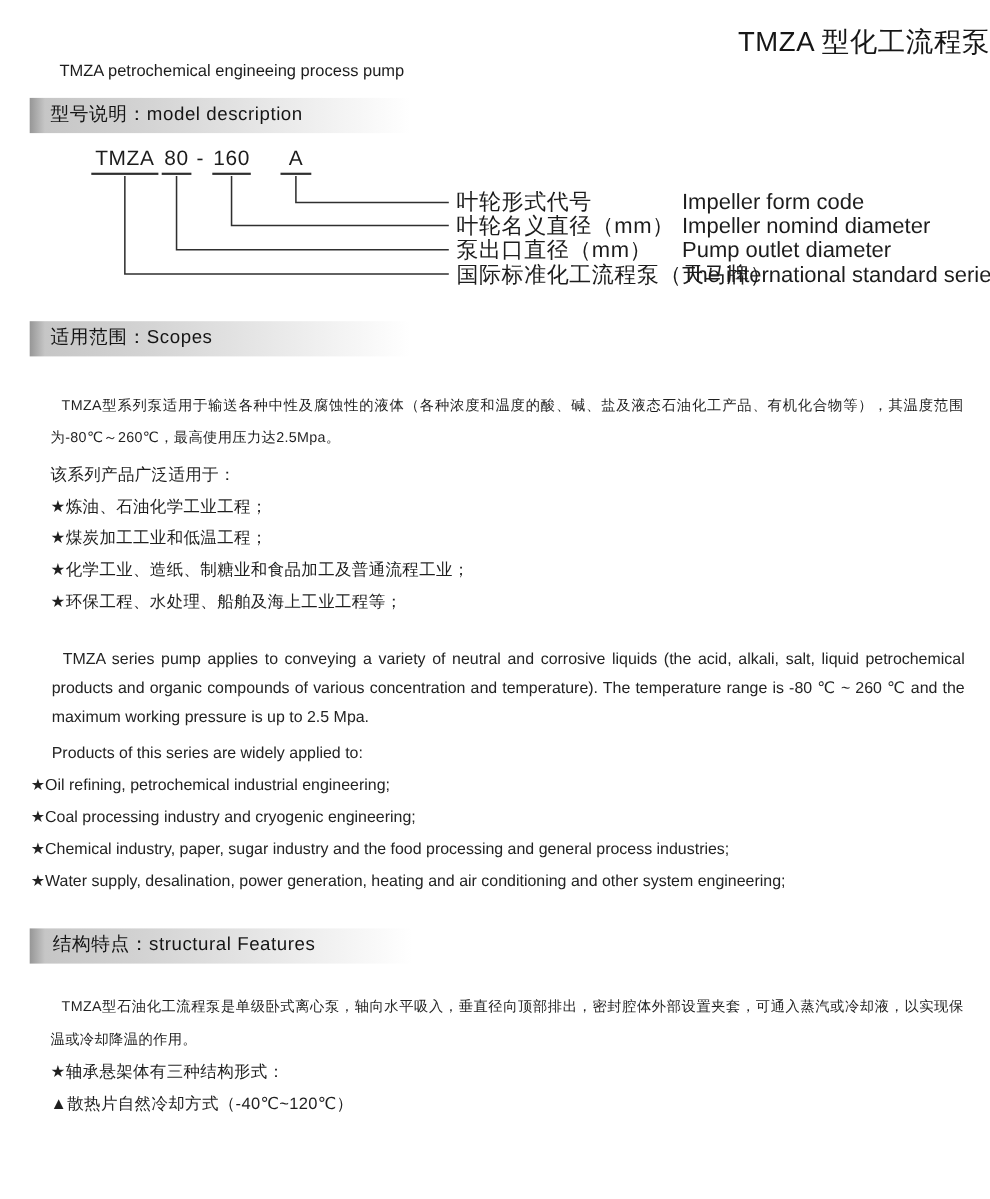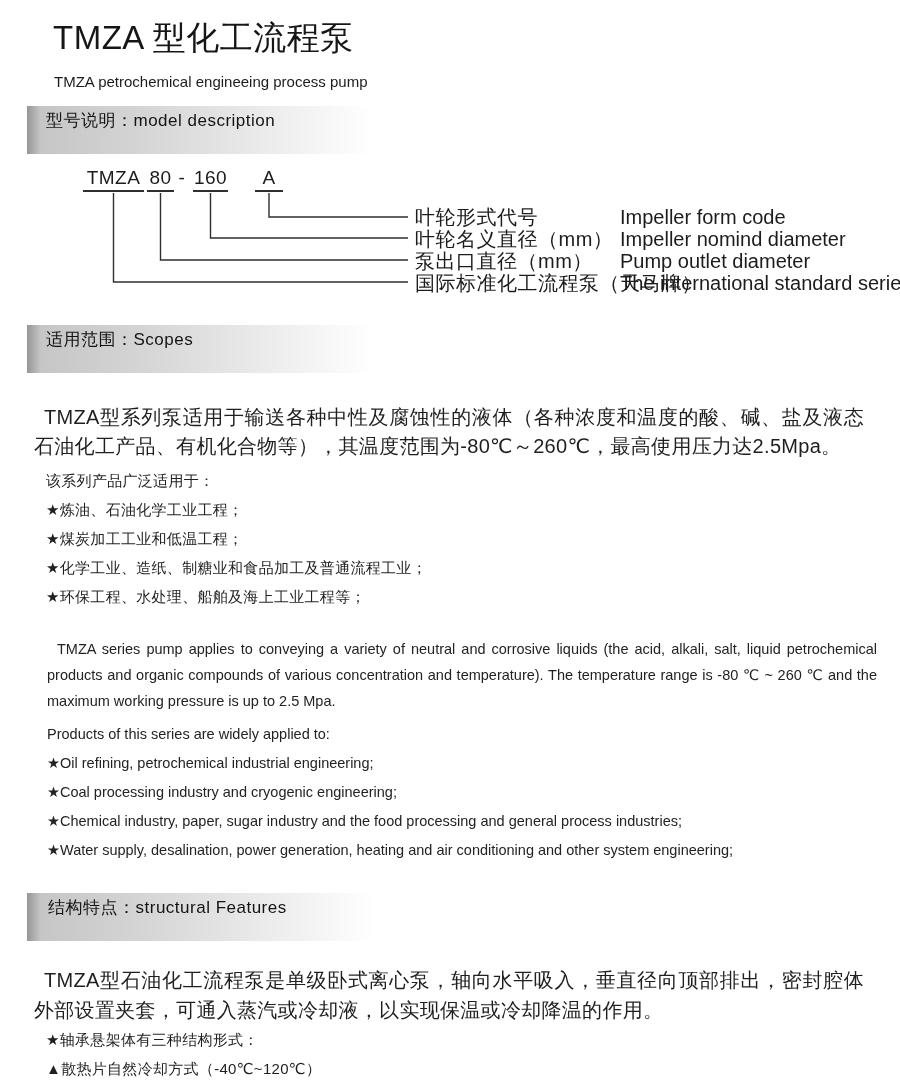--- a/index.html
+++ b/index.html
@@ -7,31 +7,32 @@
     width:900px; height:1090px; position:relative; overflow:hidden;
     font-family:"Liberation Sans","DejaVu Sans",sans-serif;
     color:#1f1f1f;
     -webkit-font-smoothing:antialiased;
   }
   .page { position:relative; width:900px; height:1090px; }
 
   
   .title-zh {
     margin:22px 0 0 53px;
-    font-size:33px; font-weight:500; line-height:32px; letter-spacing:0.5px;
+    font-size:25px; font-weight:500; line-height:32px; letter-spacing:0.5px;
     color:#161616;
+    text-align:right;
   }
   .title-en {
-    margin:18px 0 0 54px;
+    margin:1px 0 0 54px;
     font-size:15px; line-height:19px; color:#1c1c1c;
   }
 
   
   .section-bar {
-    width:327px; height:48px; line-height:30px;
+    width:327px; height:32px; line-height:30px;
     margin-left:27px; padding-left:19px;
     font-size:17px; color:#141414; letter-spacing:0.5px;
     background:linear-gradient(to right,#969696 0,#c6c6c6 4%,#d3d3d3 30%,#e7e7e7 62%,#ffffff 100%);
   }
   .bar-model    { margin-top:15px; }
   .bar-scopes   { margin-top:25px; }
   .bar-features { margin-top:28px;padding-left:21px; }
 
   
   .diagram { position:relative; height:135px; margin-top:11px; }
@@ -50,35 +51,35 @@
   .legend-zh, .legend-en {
     position:absolute; font-size:20px; line-height:16px;
     white-space:nowrap; color:#1c1c1c;
   }
   .legend-zh { left:415px; letter-spacing:0.5px; }
   .legend-en { left:620px; }
   .ly-0 { top:44px; } .ly-1 { top:66px; } .ly-2 { top:88px; } .ly-3 { top:110px; }
 
   
   .para-zh {
-    margin:0 0 0 34px; width:830px;
-    font-size:20px; line-height:29px; letter-spacing:0.3px;
+    margin:0 0 0 46px; width:830px;
+    font-size:13px; line-height:29px; letter-spacing:0.3px;
     text-indent:10px; text-align:justify;
   }
   .scopes-para-zh { margin-top:30px; }
   .intro-zh { margin:5px 0 0 46px; font-size:15px; line-height:29px; letter-spacing:0.3px; }
   ul.plain { list-style:none; margin:0 0 0 46px; padding:0; }
   ul.list-zh { font-size:15px; line-height:29px; letter-spacing:0.3px; }
   .para-en {
     margin:25px 0 0 47px; width:830px;
     font-size:14.5px; line-height:26px;
     text-indent:10px; text-align:justify; color:#232323;
   }
   .intro-en { margin:6px 0 0 47px; font-size:14.5px; line-height:29px; color:#232323; }
-  ul.list-en { margin-left:47px; font-size:14.5px; line-height:29px; color:#232323; }
+  ul.list-en { margin-left:28px; font-size:14.5px; line-height:29px; color:#232323; }
 
   .features-para-zh { margin-top:24px; line-height:30px; }
   .feature-line { margin:0 0 0 46px; font-size:15px; line-height:29px; letter-spacing:0.3px; }
 </style>
 </head>
 <body>
 
 <div class="page">
 
   <h1 class="title-zh">TMZA 型化工流程泵</h1>

